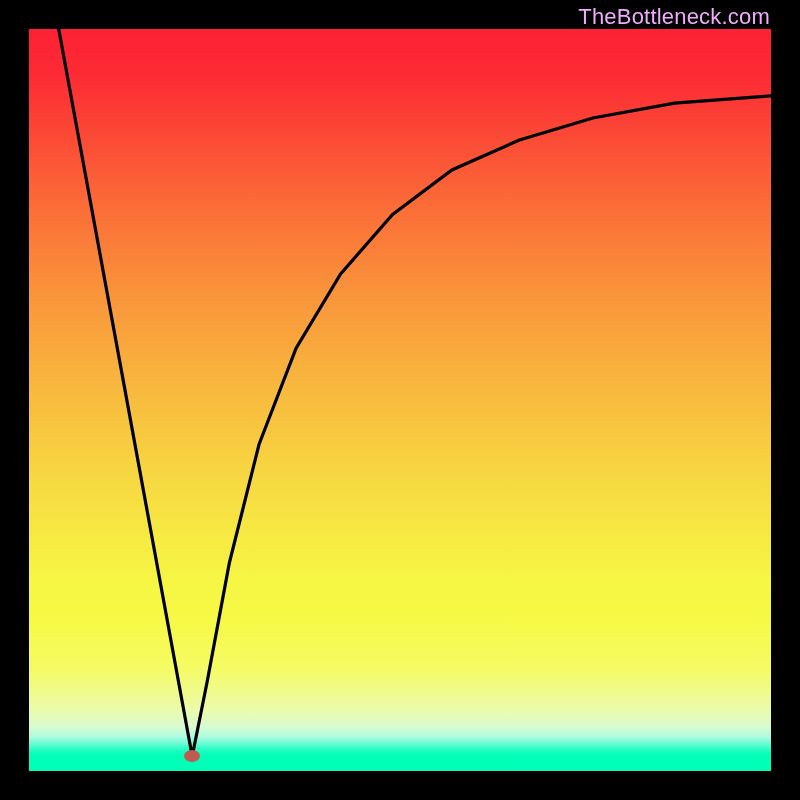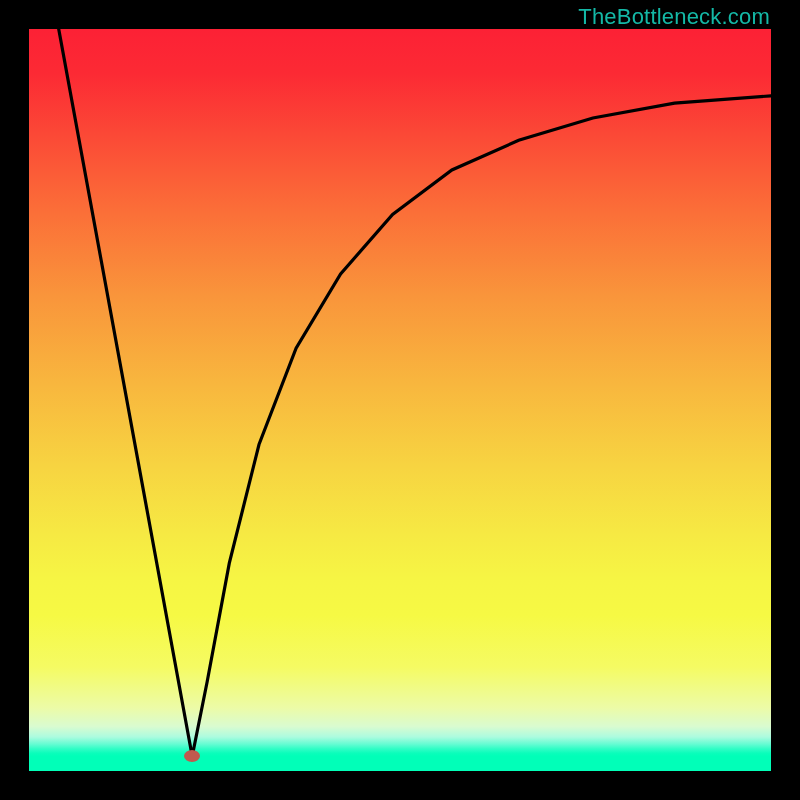--- a/index.html
+++ b/index.html
@@ -60,21 +60,21 @@
     width: 16px;
     height: 12px;
     background: #c05a4e;
     border-radius: 50%;
     transform: translate(-50%, -50%);
   }
   .watermark {
     position: absolute;
     top: 4px;
     right: 30px;
-    color: #14b8a6;
+    color: #f0abfc;
     font-size: 22px;
     font-weight: 500;
     letter-spacing: 0.2px;
   }
 </style>
 </head>
 <body>
 
 <div class="chart-wrap">
 

